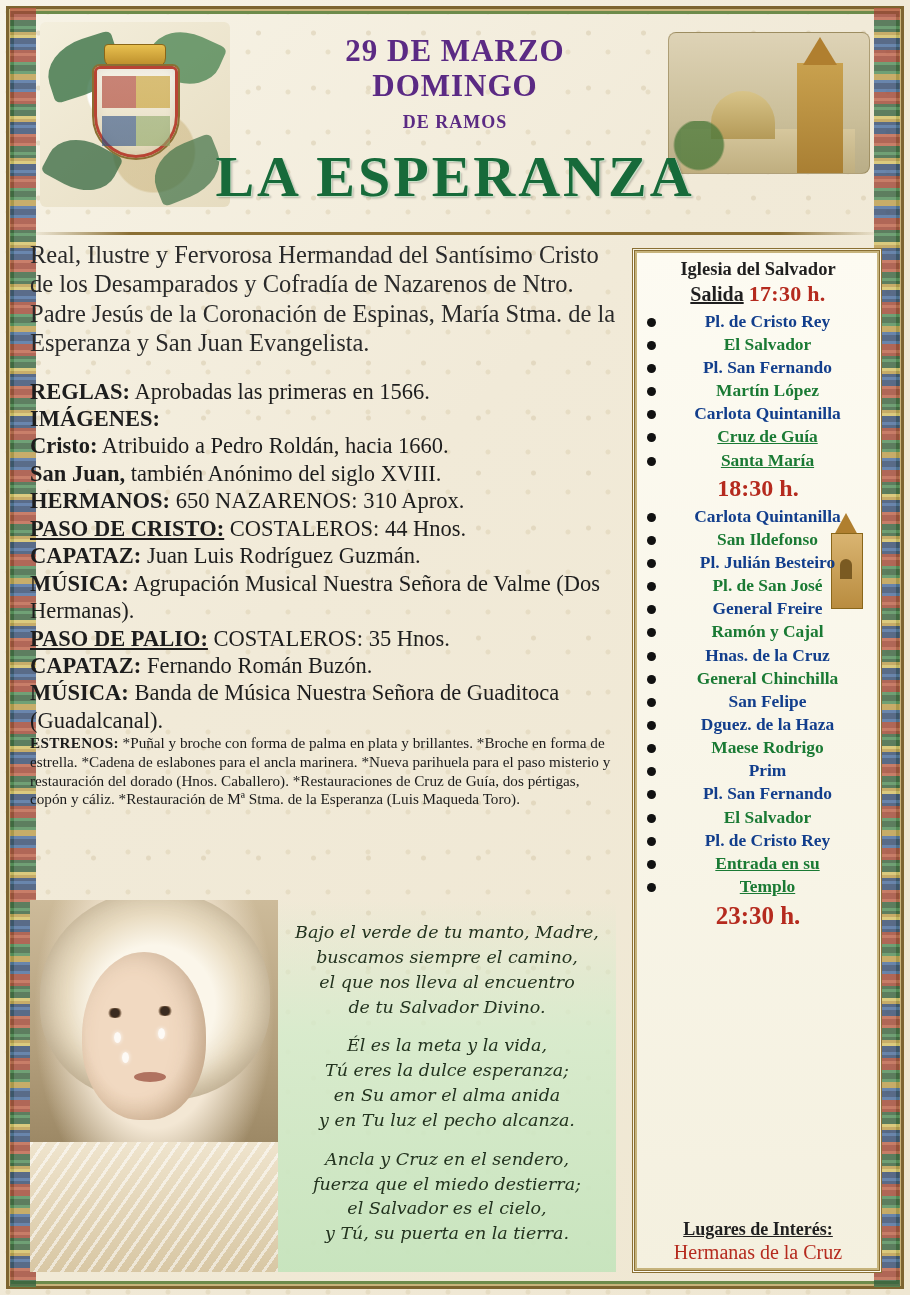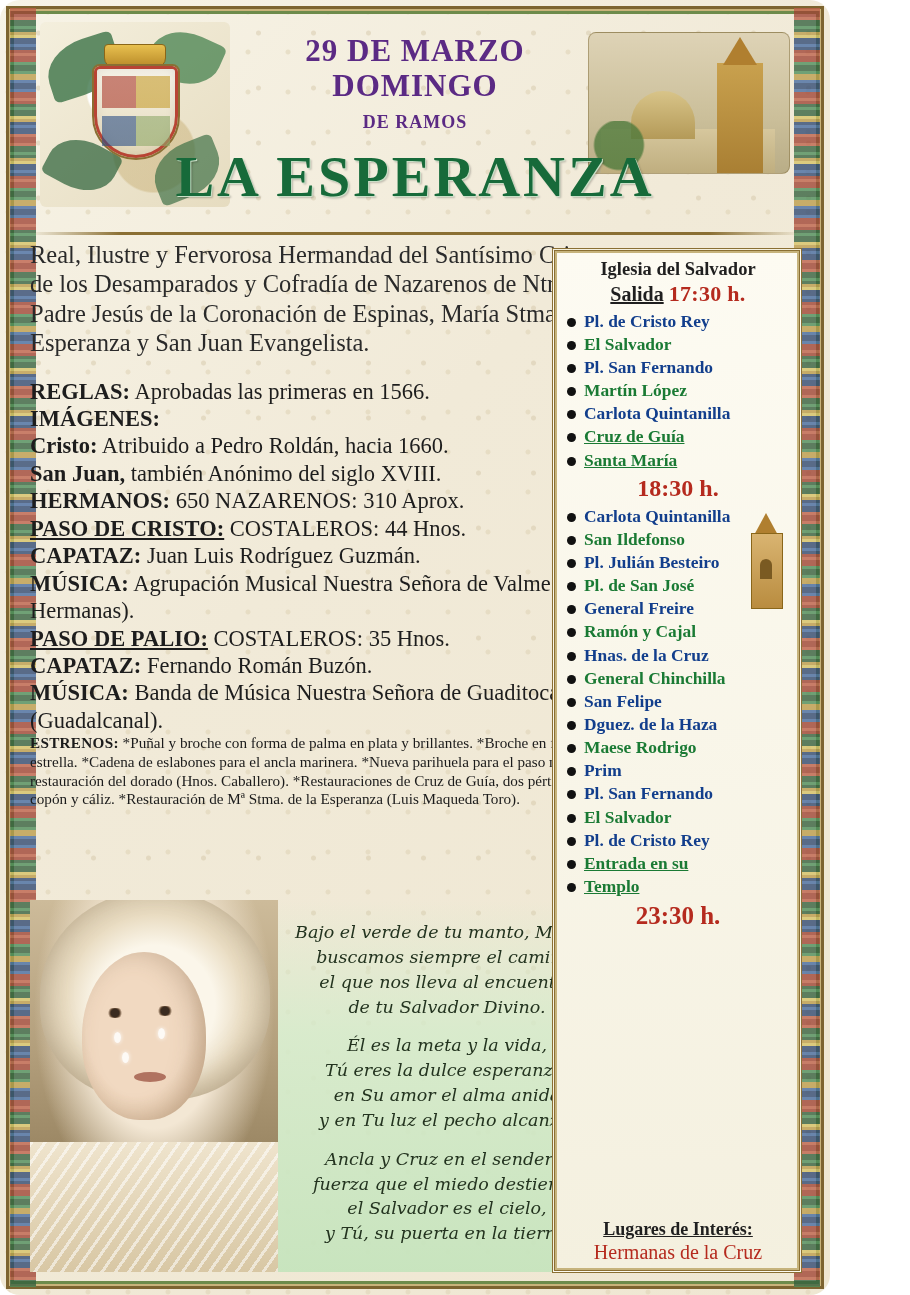--- a/index.html
+++ b/index.html
@@ -5,30 +5,29 @@
   html, body {
     margin: 0;
     padding: 0;
     background: #ffffff;
   }
   body {
     font-family: "Liberation Serif", serif;
   }
   .page {
     position: relative;
-    width: 830px;
+    width: 910px;
     height: 1295px;
     overflow: hidden;
     background: #f4efe0;
     background-image:
       radial-gradient(circle at 20% 30%, rgba(222,210,180,0.55) 0 2px, transparent 3px),
       radial-gradient(circle at 70% 60%, rgba(210,196,164,0.45) 0 2px, transparent 3px),
       linear-gradient(135deg, #f7f3e6 0%, #f1ead8 40%, #efe7d2 100%);
     background-size: 40px 40px, 55px 55px, 100% 100%;
-    border-radius: 20px;
   }
   
   .frame-outer {
     position: absolute;
     left: 6px; top: 6px; right: 6px; bottom: 6px;
     border: 3px solid #7d6430;
     box-shadow: inset 0 0 0 2px #c9b37a, inset 0 0 0 5px #6d8b4b;
     pointer-events: none;
   }
   .side-band {
@@ -343,20 +342,21 @@
     font-weight: bold;
     font-size: 24px;
     color: #b52a1e;
     margin: 3px 0 2px 0;
   }
   .rc-time.end { font-size: 25px; margin-top: 4px; }
   ul.route {
     list-style: none;
     margin: 3px 0 0 0;
     padding: 0;
+    text-align: center;
   }
   ul.route li {
     position: relative;
     padding-left: 19px;
     font-size: 17.4px;
     font-weight: bold;
     line-height: 1.33;
     color: #123e8c;
   }
   ul.route li.green { color: #1a7a34; }

